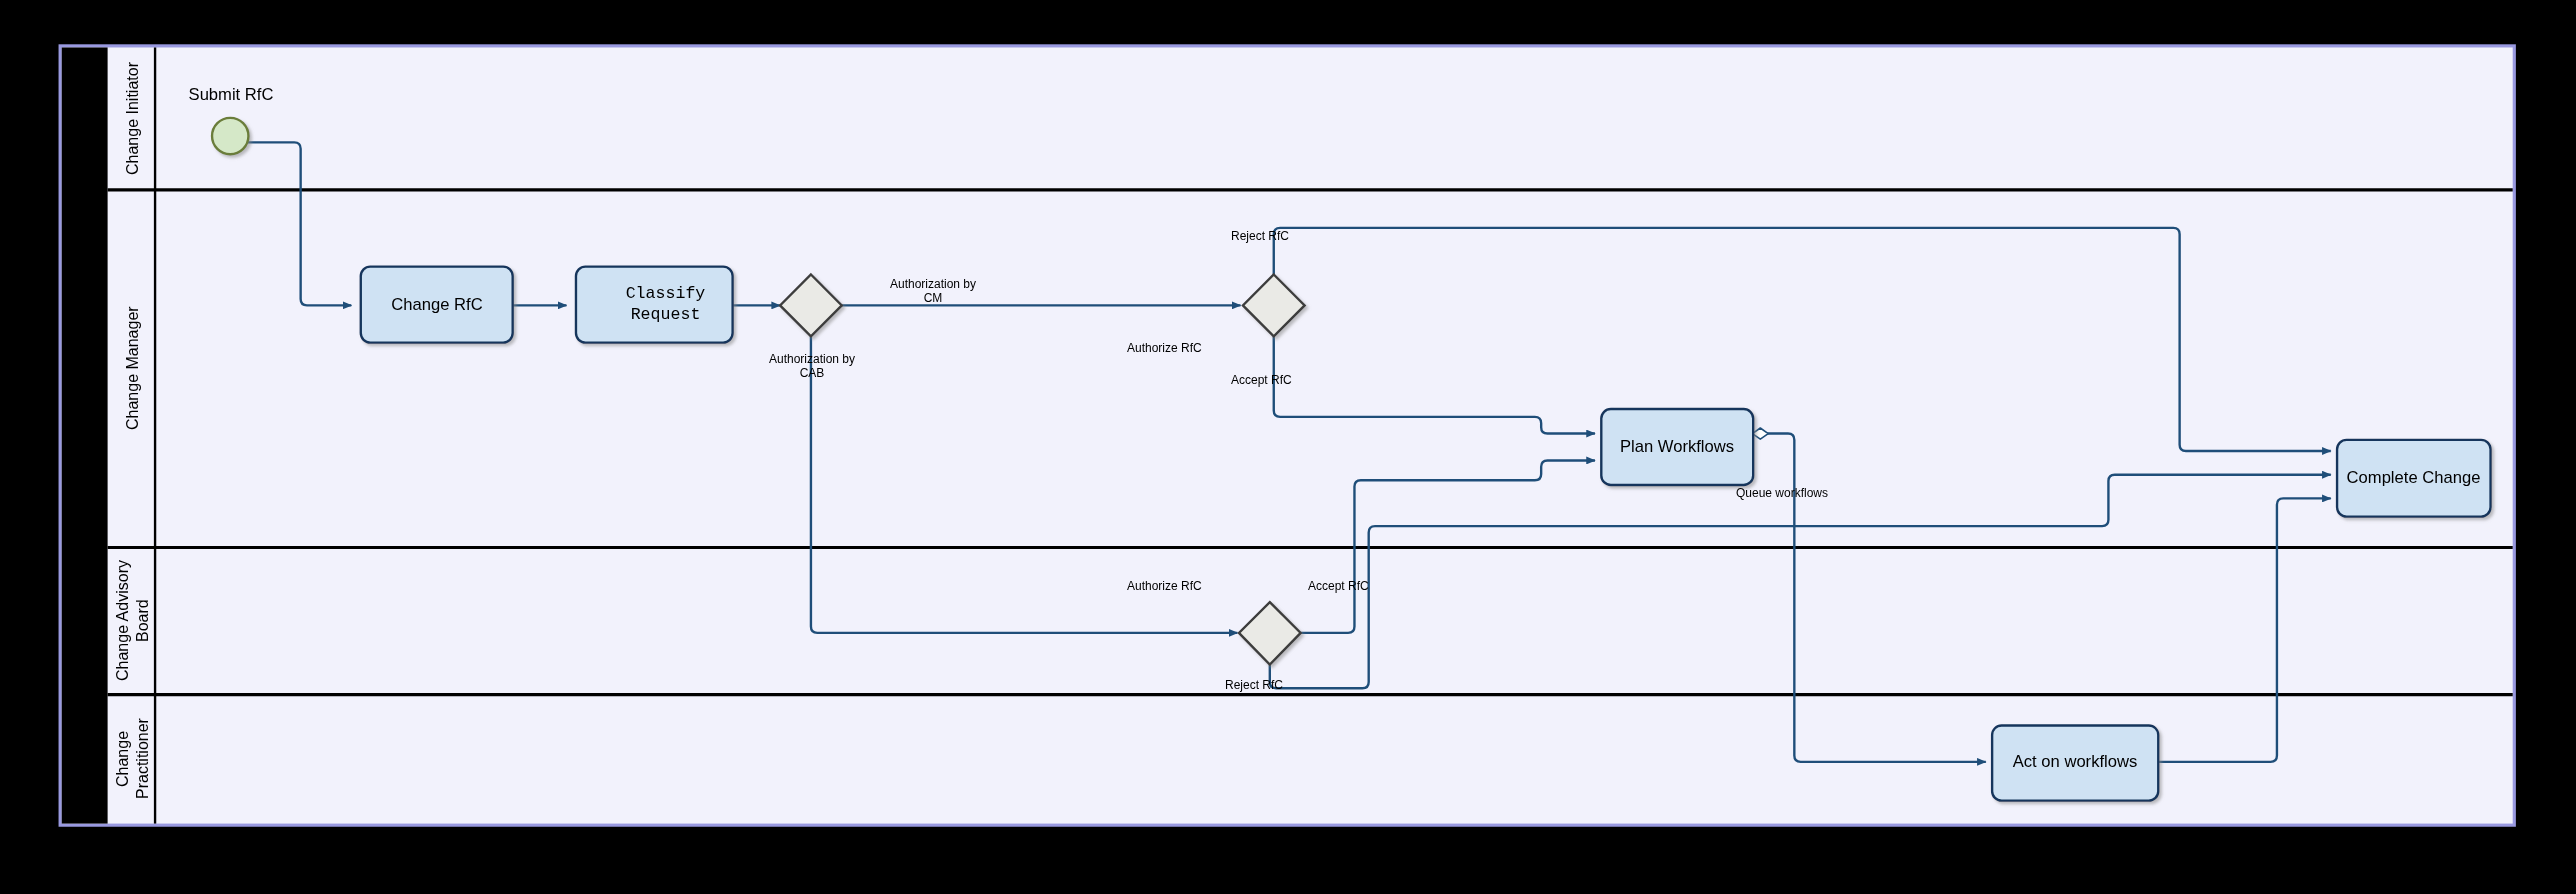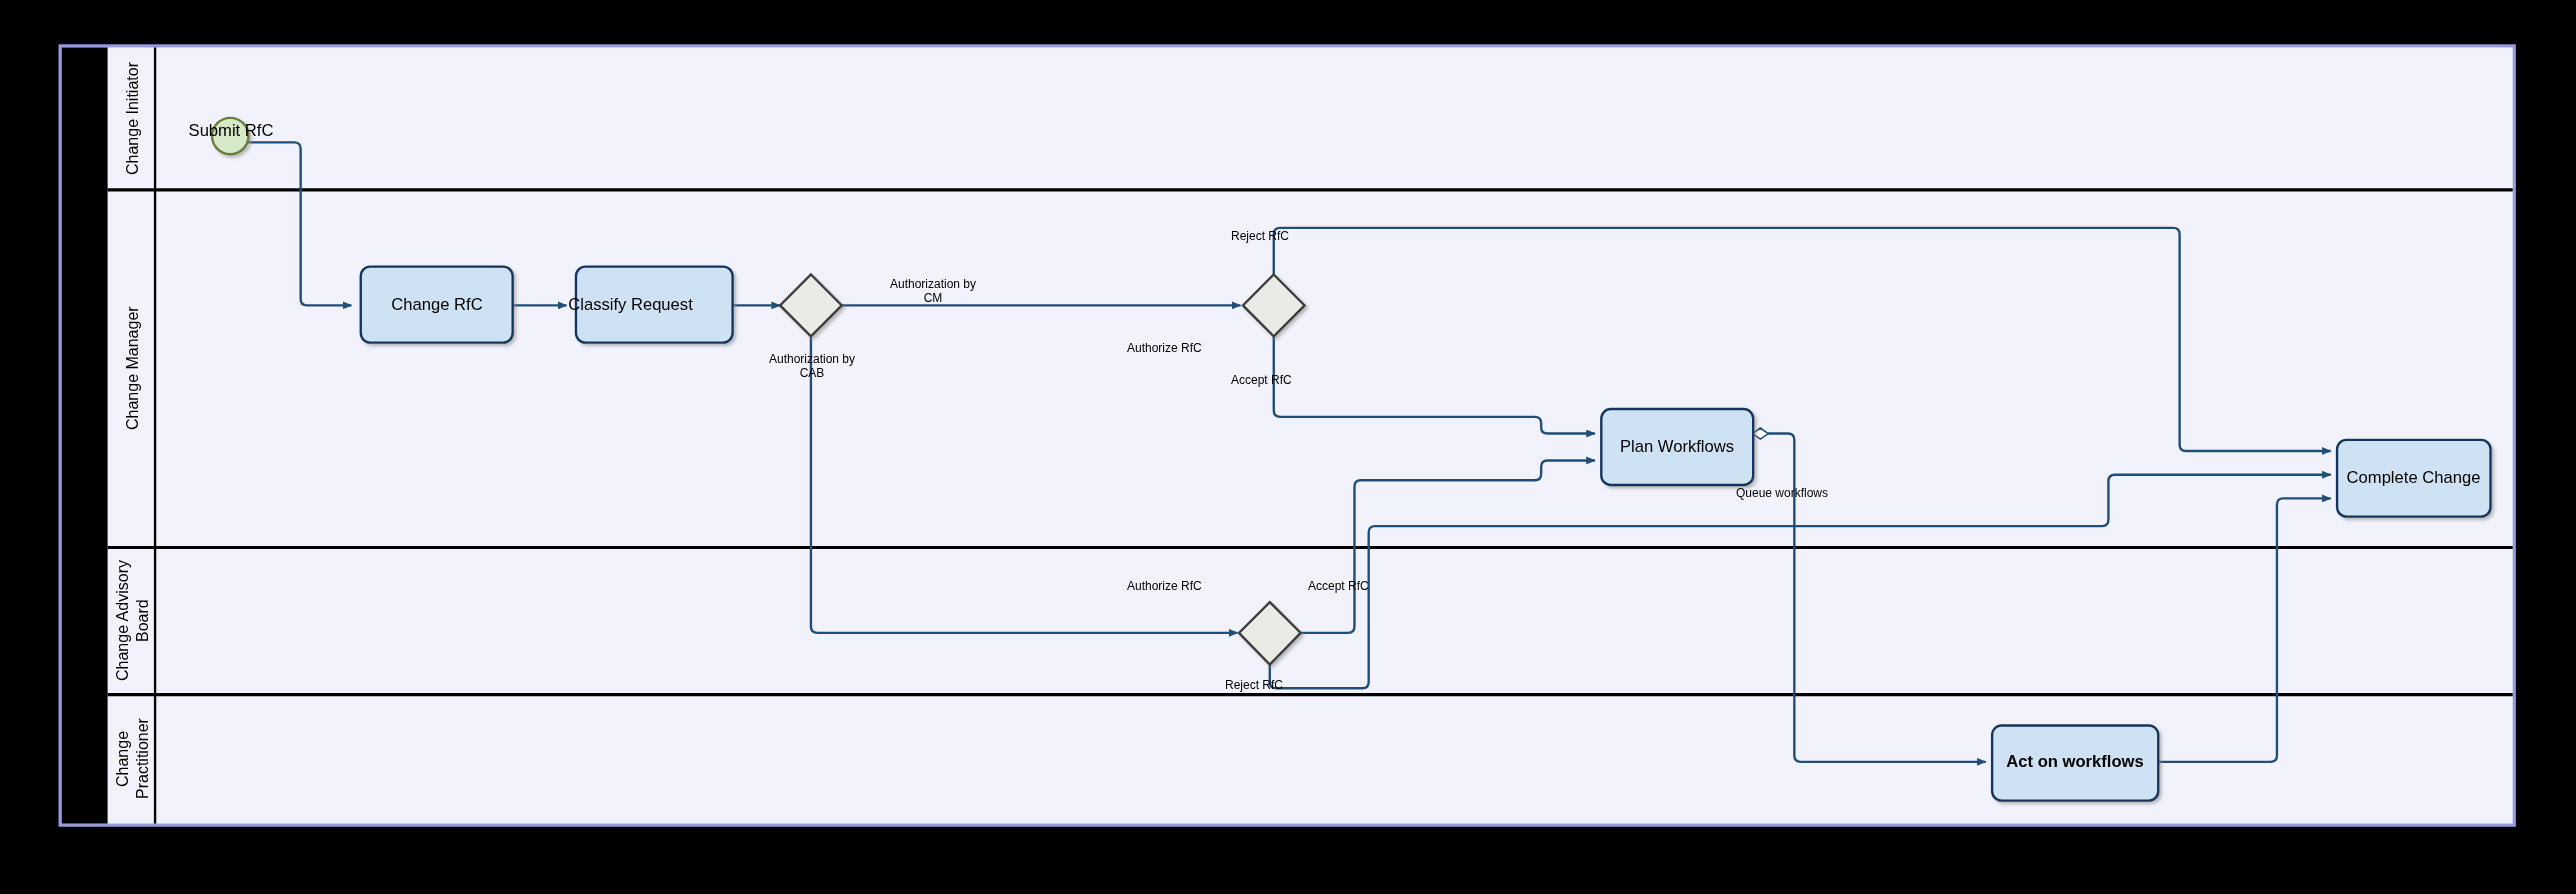--- a/index.html
+++ b/index.html
@@ -106,27 +106,27 @@
     </g>
   </svg>
 
   <div class="laneLabel" style="left:111px;top:49px;width:43px;height:139px;">Change Initiator</div>
   <div class="laneLabel" style="left:111px;top:191px;width:43px;height:354px;">Change Manager</div>
   <div class="laneLabel" style="left:111px;top:549px;width:43px;height:144px;">Change Advisory
 Board</div>
   <div class="laneLabel" style="left:111px;top:696px;width:43px;height:126px;">Change
 Practitioner</div>
 
-  <div class="nodeLabel" style="left:171px;top:85px;width:120px;height:20.6px;margin-top:36px;">Submit RfC</div>
+  <div class="nodeLabel" style="left:171px;top:85px;width:120px;height:20.6px;">Submit RfC</div>
 
   <div class="nodeLabel" style="left:361px;top:267px;width:152px;height:76px;">Change  RfC</div>
-  <div class="nodeLabel" style="left:552px;top:267px;width:157px;height:76px;">Classify Request</div>
+  <div class="nodeLabel" style="left:587px;top:267px;width:157px;height:76px;font-family:Liberation Mono, monospace;">Classify Request</div>
   <div class="nodeLabel" style="left:1601px;top:409px;width:152px;height:76px;">Plan Workflows</div>
   <div class="nodeLabel" style="left:2337px;top:440px;width:153px;height:77px;">Complete Change</div>
-  <div class="nodeLabel" style="left:1992px;top:725px;width:166px;height:75px;font-weight:bold;">Act on workflows</div>
+  <div class="nodeLabel" style="left:1992px;top:725px;width:166px;height:75px;">Act on workflows</div>
 
   <div class="edgeLabel" style="left:858px;top:278px;width:150px;">Authorization by
 CM</div>
 
   <div class="edgeLabel" style="left:737px;top:353px;width:150px;">Authorization by
 CAB</div>
 
   <div class="edgeLabel" style="left:1231px;top:230px;width:95px;text-align:left;">Reject RfC</div>
 
   <div class="edgeLabel" style="left:1127px;top:342px;width:111px;text-align:left;">Authorize RfC</div>

